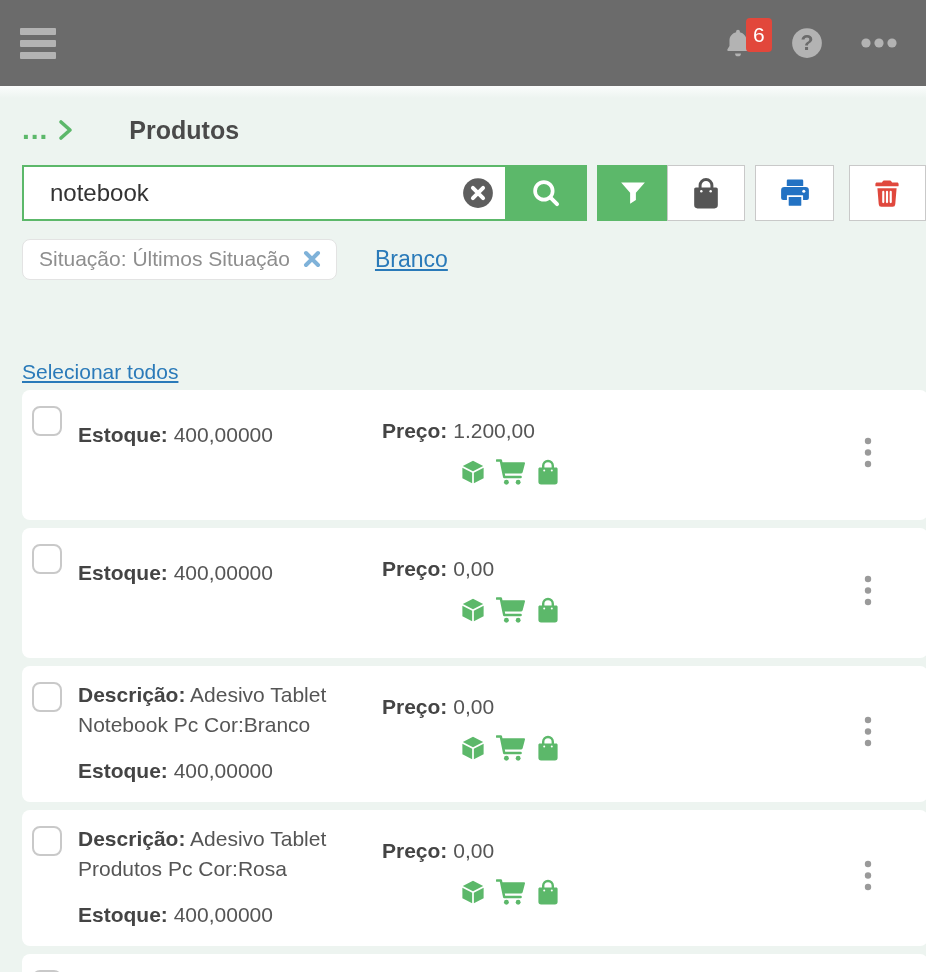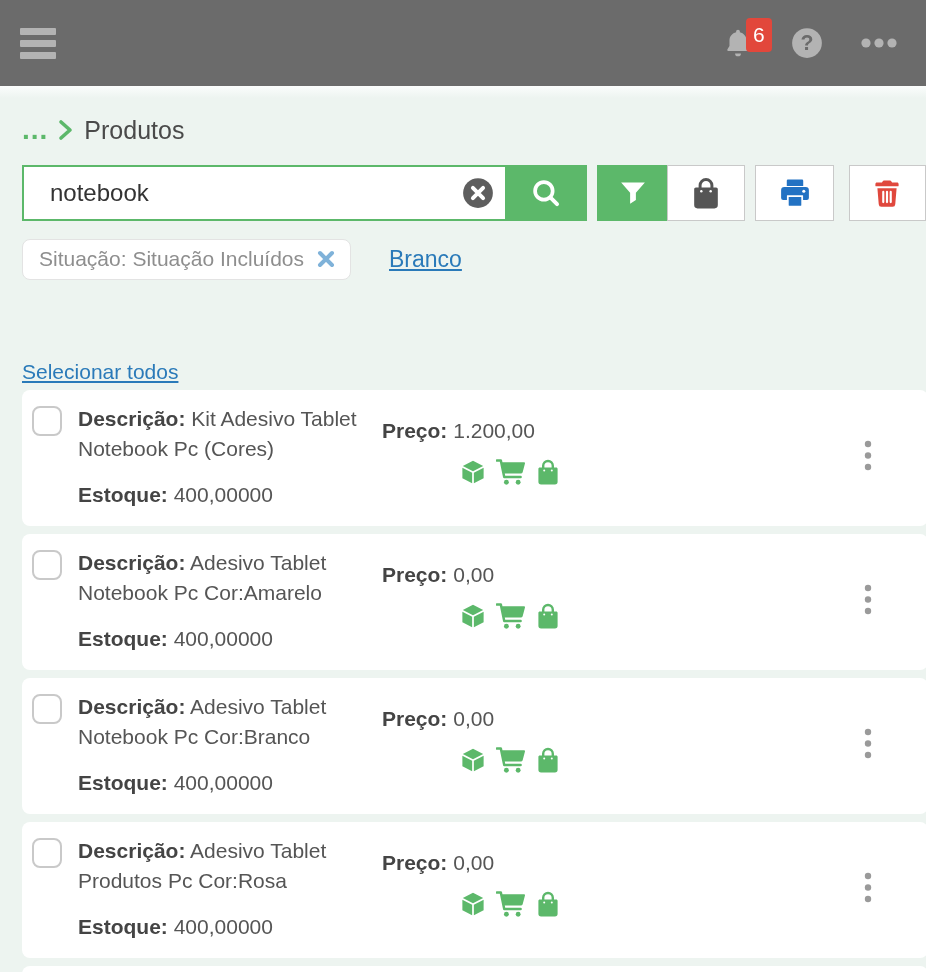--- a/index.html
+++ b/index.html
@@ -30,21 +30,21 @@
     padding: 6px 7px 7px; border-radius: 4px; min-width: 13px; text-align: center;
   }
   .topbar-shadow { height: 12px; background: linear-gradient(to bottom, #fbfdfc, #edf4f0); }
 
   
   .content { padding-left: 22px; }
 
   .breadcrumb { margin-top: 16px; display: flex; align-items: center; gap: 10px; height: 32px; }
   .bc-ellipsis { color: #5cb86a; font-weight: bold; font-size: 28px; line-height: 14px;
     letter-spacing: 1px; text-decoration: none; cursor: pointer; }
-  .bc-current { color: #4a4a4a; font-weight: normal; font-size: 25px; }
+  .bc-current { color: #4a4a4a; font-weight: bold; font-size: 25px; margin-left: 45px; }
 
   
   .toolbar { margin-top: 19px; display: flex; align-items: stretch; height: 56px; }
   .search-group { display: flex; width: 572px; }
   .search-field { position: relative; flex: 1; background: #fff;
     border: 2px solid #5cb86a; border-right: none; display: flex; align-items: center; }
   .search-field input { border: none; outline: none; background: transparent;
     font-size: 24px; color: #333; padding: 0 56px 0 26px; width: 100%; font-family: inherit; }
   .clear-btn { position: absolute; right: 10px; top: 50%; transform: translateY(-50%); }
   .btn { display: flex; align-items: center; justify-content: center;
@@ -172,40 +172,36 @@
       <svg width="32" height="34" viewBox="0 0 24 24">
         <path fill="#e0483d" d="M9.8 2.6h4.4c.5 0 .9.3 1.1.7l.5.9h3.8c.6 0 1.1.5 1.1 1.1v1.2c0 .3-.2.5-.5.5H3.8c-.3 0-.5-.2-.5-.5V5.3c0-.6.5-1.1 1.1-1.1h3.8l.5-.9c.2-.4.6-.7 1.1-.7z"></path>
         <path fill="#e0483d" d="M4.8 8.5h14.4l-1 12a2 2 0 0 1-2 1.9H7.8a2 2 0 0 1-2-1.9z"></path>
         <path d="M9.2 11.2v7.6M12 11.2v7.6M14.8 11.2v7.6" stroke="#fff" stroke-width="1.6" stroke-linecap="round"></path>
       </svg>
     </button>
   </div>
 
   <div class="chip-row">
     <div class="chip">
-      <span>Situação: Situação Incluídos</span>
+      <span>Situação: Últimos Situação</span>
       <span class="chip-x">
         <svg width="22" height="22" viewBox="0 0 22 22">
           <path d="M5 5l12 12M17 5L5 17" stroke="#7fb2d9" stroke-width="4" stroke-linecap="round"></path>
         </svg>
       </span>
     </div>
     <a class="link limpar">Branco</a>
   </div>
 
   <a class="link select-all">Selecionar todos</a>
 
   <div id="product-list">
     <div class="card">
       <span class="checkbox"></span>
       <div class="col-desc">
-        <div class="desc-line">
-          <b>Descrição:</b>
-          <span>Kit Adesivo Tablet Notebook Pc (Cores)</span>
-        </div>
         <div class="stock-line">
           <b>Estoque:</b>
           <span>400,00000</span>
         </div>
       </div>
       <div class="col-price">
         <div class="price-line">
           <b>Preço:</b>
           <span>1.200,00</span>
         </div>
@@ -238,24 +234,20 @@
           <circle cx="4" cy="4" r="3.2" fill="#9a9a9a"></circle>
           <circle cx="4" cy="15.5" r="3.2" fill="#9a9a9a"></circle>
           <circle cx="4" cy="27" r="3.2" fill="#9a9a9a"></circle>
         </svg>
       </button>
     </div>
 
     <div class="card">
       <span class="checkbox"></span>
       <div class="col-desc">
-        <div class="desc-line">
-          <b>Descrição:</b>
-          <span>Adesivo Tablet Notebook Pc Cor:Amarelo</span>
-        </div>
         <div class="stock-line">
           <b>Estoque:</b>
           <span>400,00000</span>
         </div>
       </div>
       <div class="col-price">
         <div class="price-line">
           <b>Preço:</b>
           <span>0,00</span>
         </div>

